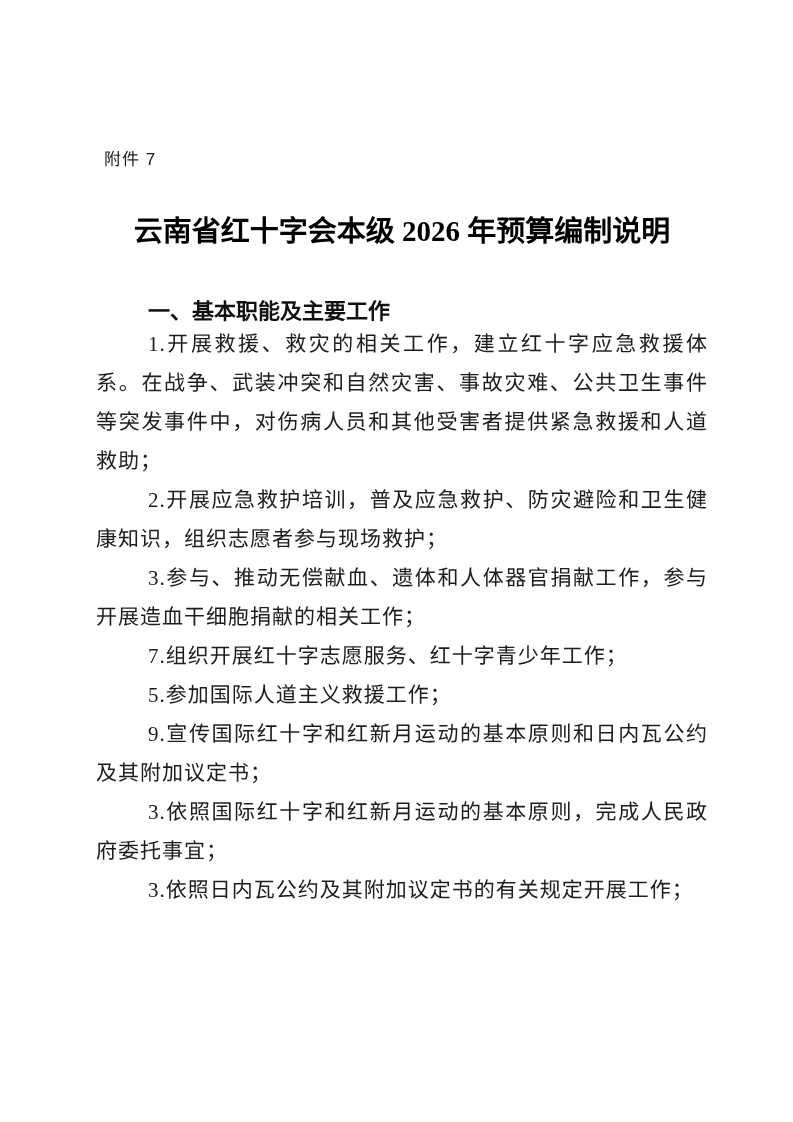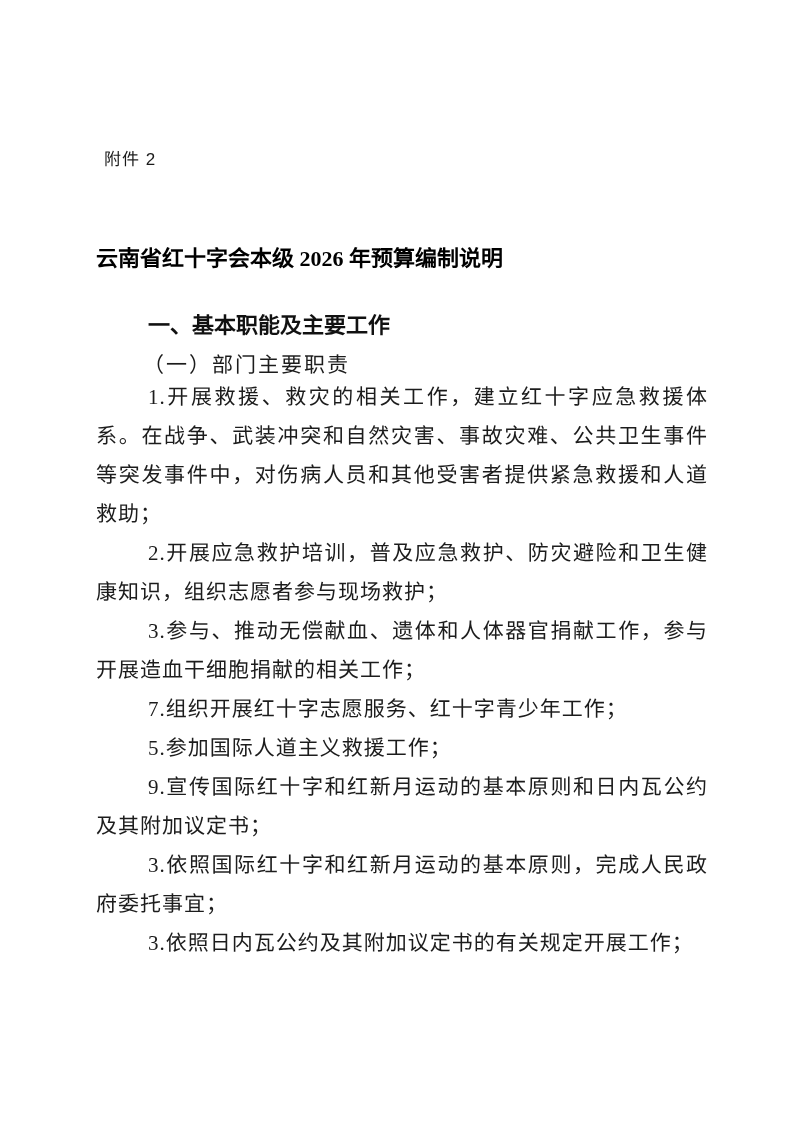--- a/index.html
+++ b/index.html
@@ -23,31 +23,32 @@
   .attachment-label {
     margin-left: 8px;
     font-family: "Liberation Sans", "DejaVu Sans", sans-serif;
     font-size: 17px;
     line-height: 19px;
     letter-spacing: 1px;
     color: #1a1a1a;
   }
 
   .doc-title {
-    margin-top: 72px;
+    margin-top: 44px;
+    text-align: center;
     font-family: "Liberation Serif", "DejaVu Serif", serif;
     font-weight: 700;
-    font-size: 22px;
+    font-size: 29px;
     line-height: 36px;
     color: #000000;
     white-space: nowrap;
   }
 
   .section-heading {
-    margin-top: 36px;
+    margin-top: 50px;
     font-family: Liberation Serif, serif;
     font-weight: 700;
     font-size: 22px;
     line-height: 26px;
     text-indent: 52px;
     color: #111111;
   }
 
   .subsection-heading {
     margin-top: 13px;
@@ -71,27 +72,26 @@
     color: #1c1c1c;
   }
   .body-text p:first-child {
   }
 </style>
 </head>
 <body>
 
 <div class="page">
 
-  <div class="attachment-label">附件 2</div>
+  <div class="attachment-label">附件 7</div>
 
   <div class="doc-title">云南省红十字会本级 2026 年预算编制说明</div>
 
   <div class="section-heading">一、基本职能及主要工作</div>
 
-  <div class="subsection-heading">（一）部门主要职责</div>
 
   <div class="body-text">
     <p>1.开展救援、救灾的相关工作，建立红十字应急救援体系。在战争、武装冲突和自然灾害、事故灾难、公共卫生事件等突发事件中，对伤病人员和其他受害者提供紧急救援和人道救助；</p>
     <p>2.开展应急救护培训，普及应急救护、防灾避险和卫生健康知识，组织志愿者参与现场救护；</p>
     <p>3.参与、推动无偿献血、遗体和人体器官捐献工作，参与开展造血干细胞捐献的相关工作；</p>
     <p>7.组织开展红十字志愿服务、红十字青少年工作；</p>
     <p>5.参加国际人道主义救援工作；</p>
     <p>9.宣传国际红十字和红新月运动的基本原则和日内瓦公约及其附加议定书；</p>
     <p>3.依照国际红十字和红新月运动的基本原则，完成人民政府委托事宜；</p>
     <p>3.依照日内瓦公约及其附加议定书的有关规定开展工作；</p>

